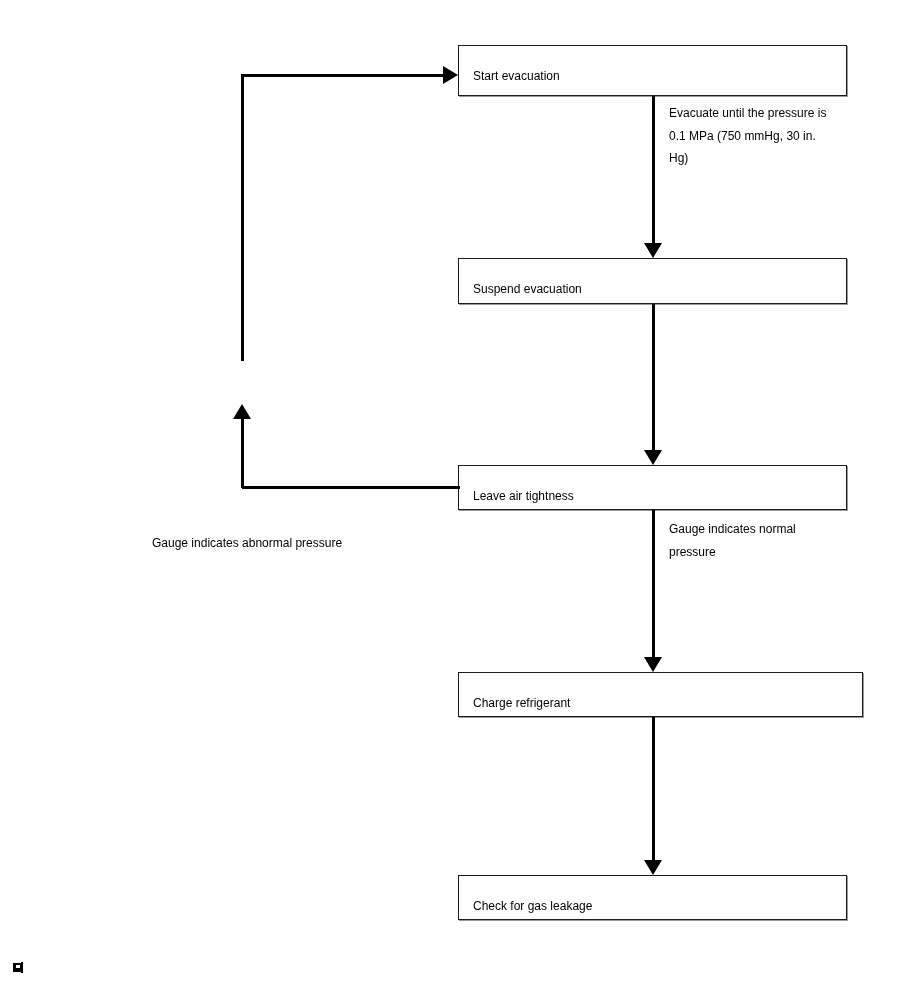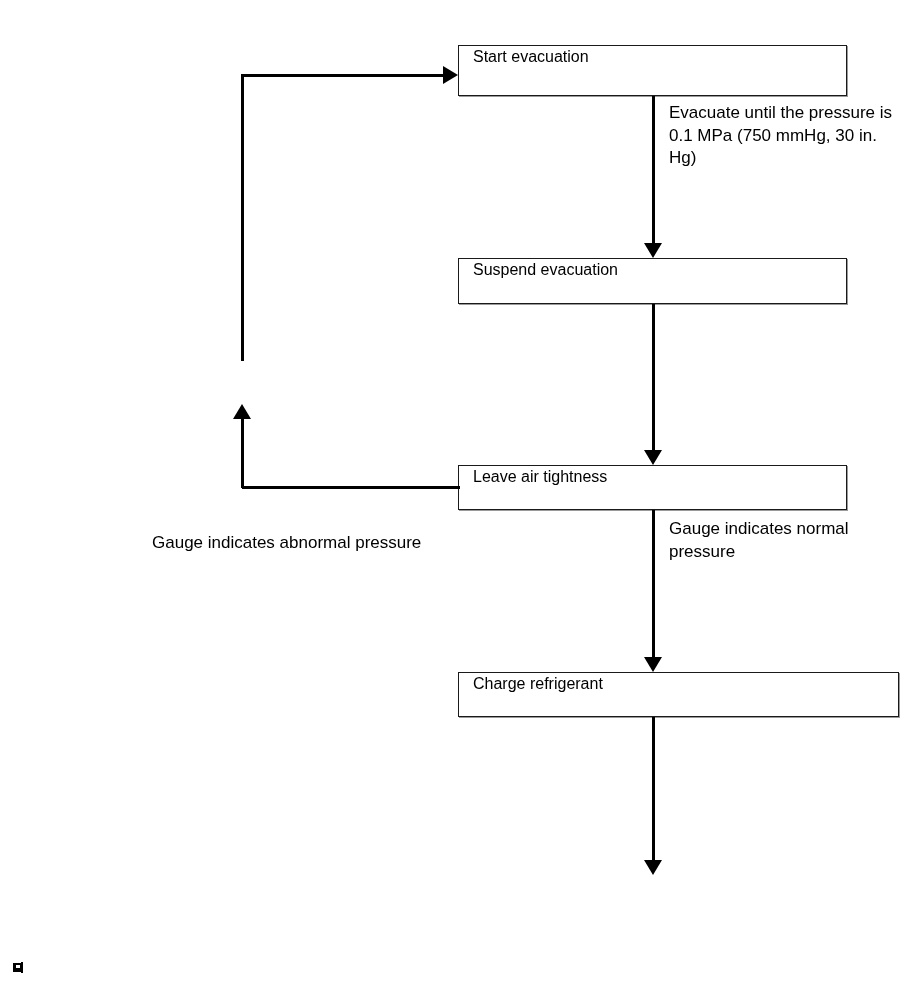--- a/index.html
+++ b/index.html
@@ -22,29 +22,29 @@
   .node {
     position: absolute;
     box-sizing: border-box;
     border: 1.5px solid #1a1a1a;
     background: #ffffff;
     box-shadow: 1px 1px 0 #9a9a9a;
   }
   .node-label {
     position: absolute;
     left: 14px;
-    top: 1px;
-    font-size: 16px;
+    top: 21px;
+    font-size: 12px;
     line-height: 19px;
     color: #000000;
     white-space: nowrap;
   }
   .edge-label {
     position: absolute;
-    font-size: 17px;
+    font-size: 12px;
     line-height: 22.5px;
     color: #000000;
     white-space: pre-line;
   }
   .hline, .vline {
     position: absolute;
     background: #000000;
   }
   .hline { height: 2.5px; }
   .vline { width: 2.5px; }
@@ -91,24 +91,27 @@
 
   <div class="node" style="left:458px; top:258px; width:389px; height:46px;">
     <span class="node-label">Suspend evacuation</span>
   </div>
 
 
   <div class="node" style="left:458px; top:465px; width:389px; height:45px;">
     <span class="node-label">Leave air tightness</span>
   </div>
 
-  <div class="node" style="left:458px; top:672px; width:441px; height:45px;text-align:center;">
+  <div class="node" style="left:458px; top:672px; width:405px; height:45px;text-align:center;">
     <span class="node-label">Charge refrigerant</span>
   </div>
 
+  <div class="node" style="left:458px; top:875px; width:389px; height:45px;">
+    <span class="node-label">Check for gas leakage</span>
+  </div>
 
   <div class="vline" style="left:652px; top:96px; height:148px;"></div>
   <div class="arrow-down" style="left:644px; top:243px;"></div>
 
   <div class="vline" style="left:652px; top:304px; height:147px;"></div>
   <div class="arrow-down" style="left:644px; top:450px;"></div>
 
   <div class="vline" style="left:652px; top:510px; height:148px;"></div>
   <div class="arrow-down" style="left:644px; top:657px;"></div>
 

